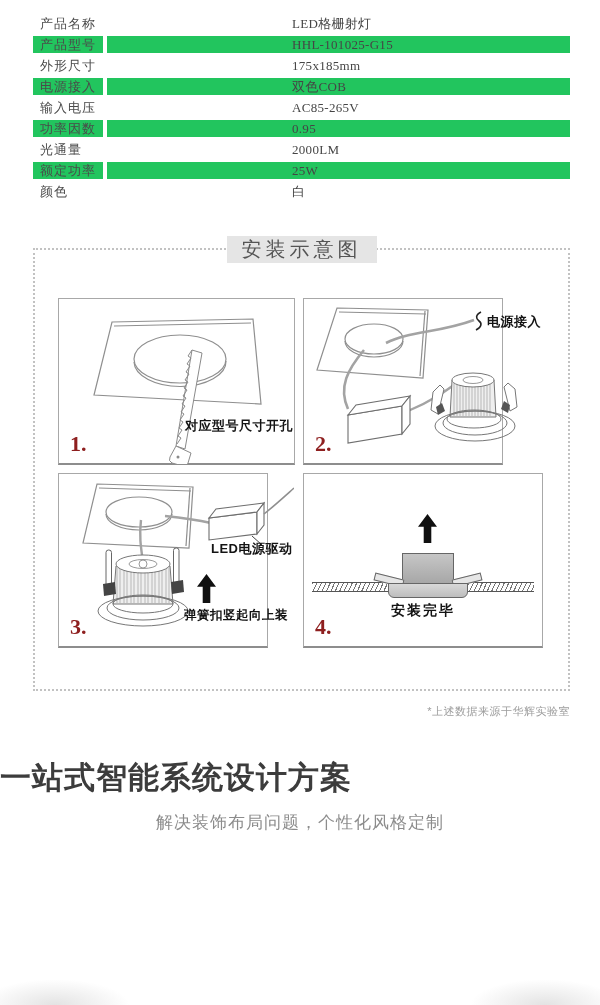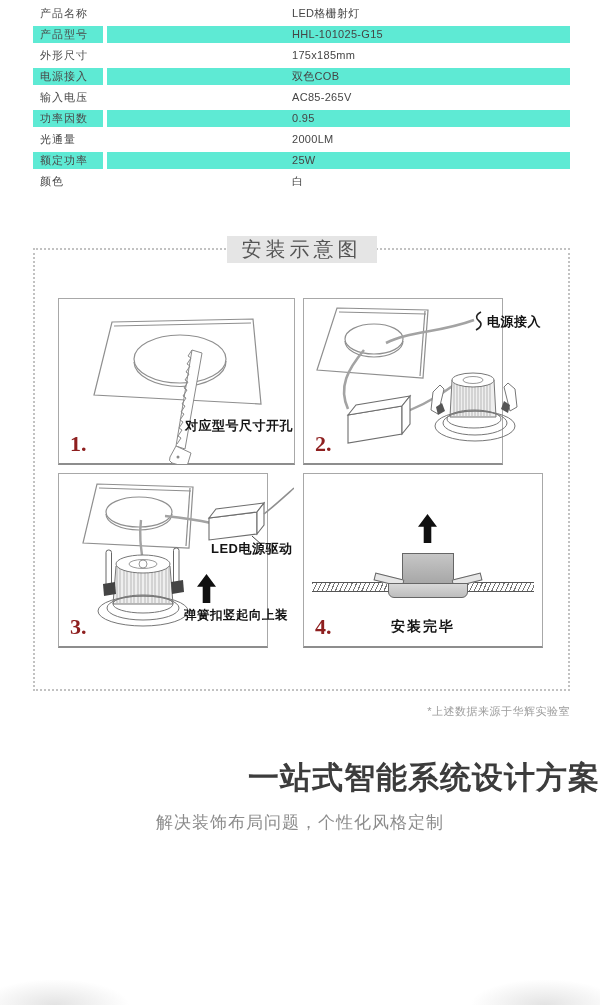--- a/index.html
+++ b/index.html
@@ -42,24 +42,24 @@
   .lamp-arc.l{left:146px;}
   .lamp-arc.r{left:271px;transform:scaleX(-1);}
   .clip{width:15px;height:27px;border-radius:3px;
         background:linear-gradient(100deg,#ff9433,#e96c0f);box-shadow:inset 0 2px 2px rgba(255,255,255,.5);}
   .clip.l{left:86px;top:40px;transform:rotate(15deg);}
   .clip.r{left:324px;top:38px;transform:rotate(-15deg);}
 
   
   .spec-table{margin:5px 30px 0 33px;}
   .spec-row{display:flex;height:21px;}
-  .spec-row .cell{height:17px;margin:0 0;line-height:17px;font-size:11px;}
+  .spec-row .cell{height:17px;margin:10px 0;line-height:17px;font-size:13px;font-family:Liberation Serif, serif;}
   .spec-row .lab{width:70px;margin-right:4px;padding-left:7px;box-sizing:border-box;letter-spacing:1px;color:#4a4a4a;}
   .spec-row .val{flex:1;padding-left:185px;box-sizing:border-box;color:#454545;letter-spacing:.3px;}
-  .spec-row.striped .lab,.spec-row.striped .val{background:#5eead4;}
+  .spec-row.striped .lab,.spec-row.striped .val{background:#22c55e;}
 
   
   .install{position:relative;margin:54px 30px 0 33px;height:443px;border:2px dotted #c2c2c2;box-sizing:border-box;}
   .install-title{position:absolute;top:-14px;left:50%;transform:translateX(-50%);background:#e5e5e5;
        padding:0 15px;font-size:20px;letter-spacing:4px;color:#555;white-space:nowrap;}
   .panel{position:absolute;background:#fff;border:1px solid #a8a8a8;border-bottom:2px solid #8d8d8d;box-sizing:border-box;}
   .p1{left:23px;top:48px;width:237px;height:167px;}
   .p2{left:268px;top:48px;width:200px;height:167px;}
   .p3{left:23px;top:223px;width:210px;height:175px;}
   .p4{left:268px;top:223px;width:240px;height:175px;}
@@ -79,21 +79,21 @@
      background:linear-gradient(#c6c6c6,#a6a6a6);}
   .p4 .wing{position:absolute;width:28px;height:6px;background:#e6e6e6;border:1px solid #666;}
   .p4 .wing.wl{left:70px;top:102px;transform:rotate(14deg);}
   .p4 .wing.wr{left:148px;top:102px;transform:rotate(-14deg);}
   .p4 .flange{position:absolute;left:84px;top:109px;width:78px;height:13px;border:1px solid #666;
      background:linear-gradient(#d8d8d8,#bdbdbd);border-radius:0 0 6px 6px;}
   .p4 .cap{left:0;width:100%;text-align:center;font-size:14px;letter-spacing:2px;}
 
   
   .footnote{margin:13px 30px 0 0;text-align:right;font-size:11px;color:#9c9c9c;letter-spacing:.5px;}
-  .promo-heading{margin-top:38px;text-align:right;font-size:31px;font-weight:600;color:#3c3c3c;letter-spacing:1px;}
+  .promo-heading{margin-top:38px;text-align:left;font-size:31px;font-weight:600;color:#3c3c3c;letter-spacing:1px;}
   .promo-sub{margin-top:12px;text-align:center;font-size:17px;color:#8c8c8c;letter-spacing:1px;}
   .corner-wash{position:absolute;bottom:0;width:150px;height:26px;
      background:radial-gradient(ellipse at bottom,rgba(175,175,175,.35),rgba(175,175,175,0) 70%);}
   .corner-wash.cl{left:-20px;} .corner-wash.cr{right:-20px;}
 </style>
 </head>
 <body>
 
 <div class="page">
 
@@ -266,21 +266,21 @@
     </div>
 
     <div class="panel p4">
       <div class="hatch hl"></div>
       <div class="hatch hr"></div>
       <div class="lamp-body"></div>
       <div class="wing wl"></div>
       <div class="wing wr"></div>
       <div class="flange"></div>
       <div class="arrow-up" style="left:114px;top:40px;"></div>
-      <span class="cap" style="top:144px;">安装完毕</span>
+      <span class="cap" style="top:128px;">安装完毕</span>
       <span class="stepnum">4.</span>
     </div>
   </div>
 
   <div class="footnote">*上述数据来源于华辉实验室</div>
 
   <div class="promo-heading">一站式智能系统设计方案</div>
   <div class="promo-sub">解决装饰布局问题，个性化风格定制</div>
 
   <div class="corner-wash cl"></div>

